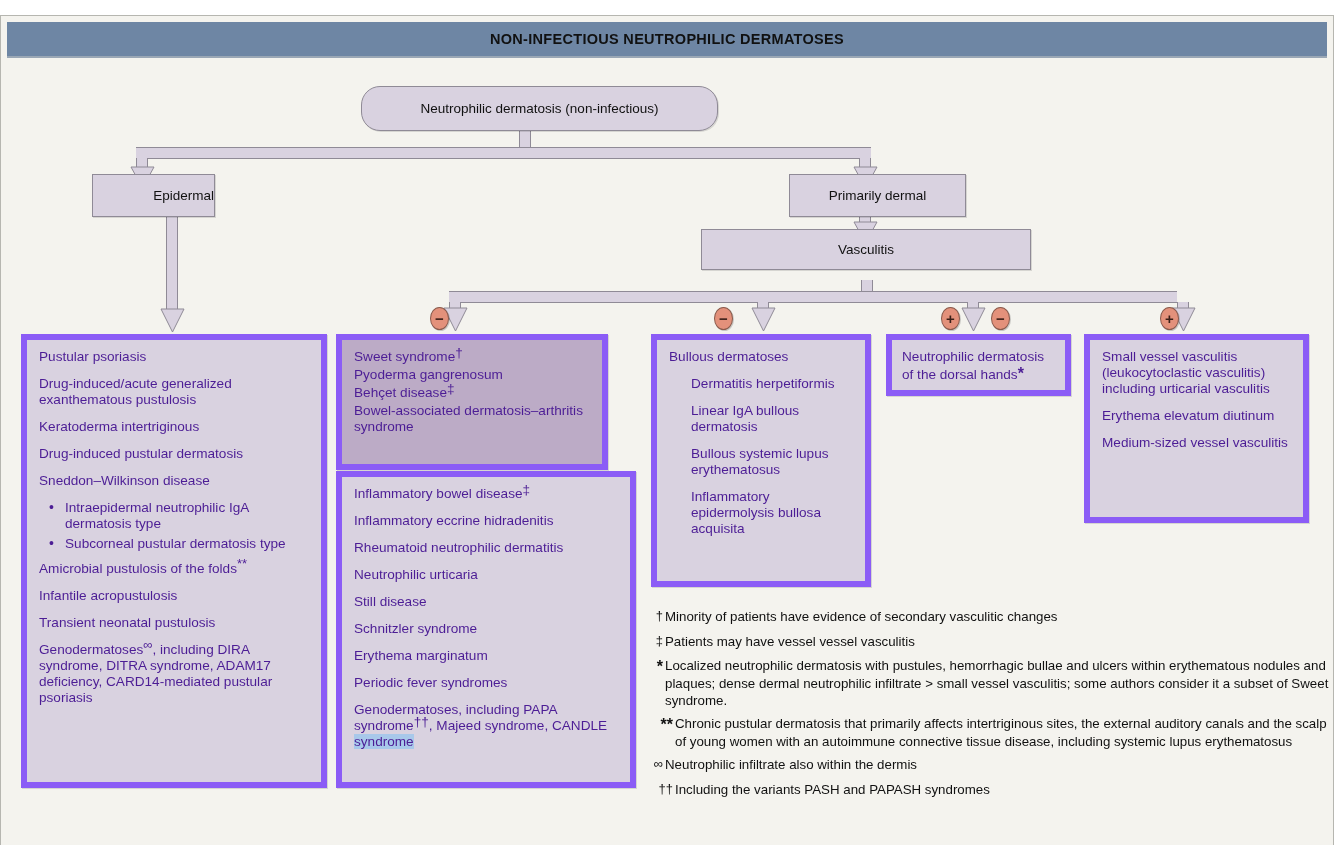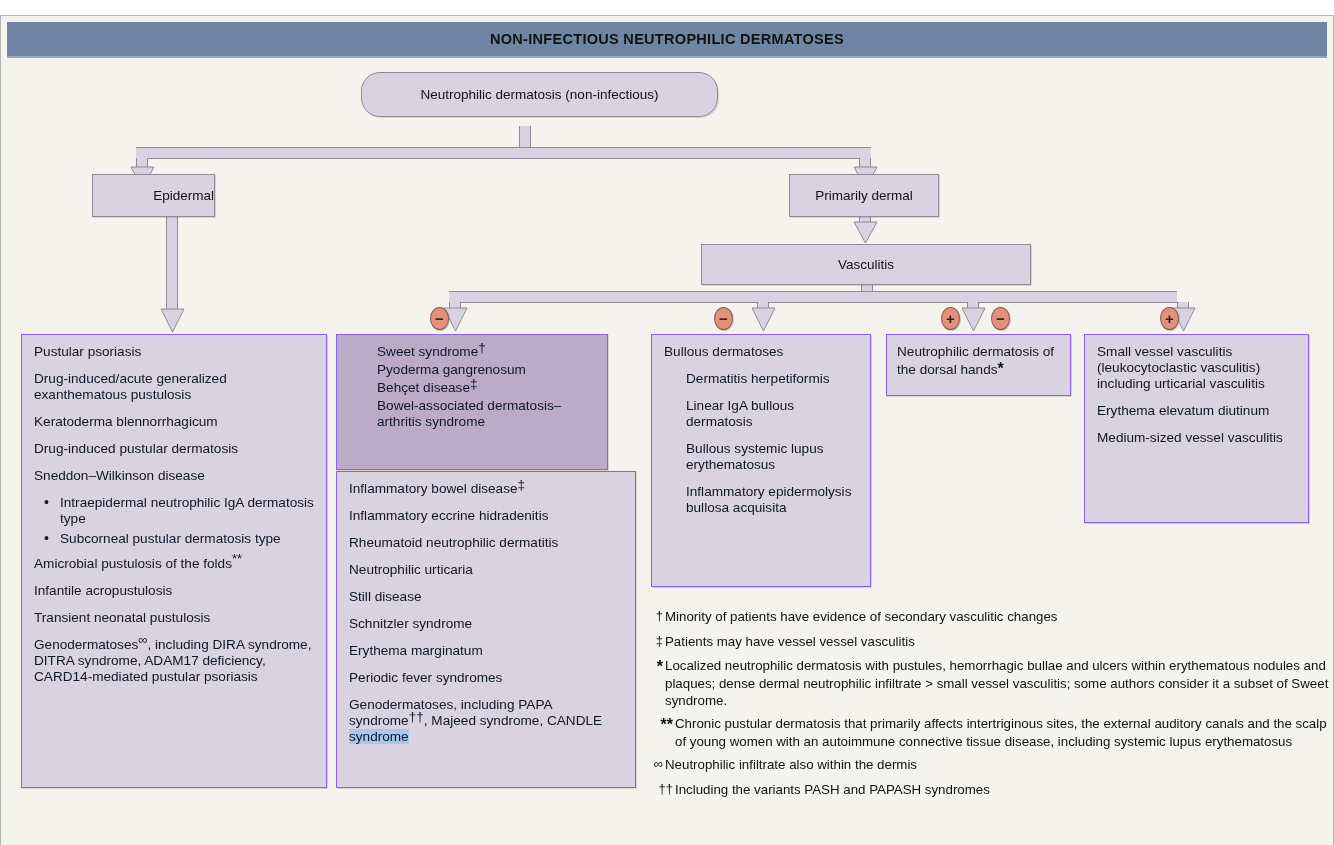--- a/index.html
+++ b/index.html
@@ -34,23 +34,23 @@
     position: absolute;
     background: #d9d2e0;
     border: 1px solid #8f8a96;
     box-shadow: 1px 1px 0 rgba(0,0,0,0.12);
     display: flex; align-items: center; justify-content: center;
     font-size: 13.5px; color: #111;
   }
   .panel {
     position: absolute;
     background: #d9d2e0;
-    border: 1px solid #8b5cf6;
+    border: 6px solid #8b5cf6;
     box-shadow: 1px 1px 0 rgba(0,0,0,0.12);
-    font-size: 13.6px; color: #0f172a; line-height: 1.18;
+    font-size: 13.6px; color: #4c1d95; line-height: 1.18;
   }
   .panel.hi { background: #bcabc6; }
   .panel .pad { padding: 9px 10px 10px 12px; }
   .panel ul { list-style: none; }
   .panel li { margin-bottom: 11px; }
   .panel li:last-child { margin-bottom: 0; }
   .panel li.sub { padding-left: 22px; }
   .panel li.bullet {
     padding-left: 26px; position: relative; margin-bottom: 4px;
   }
@@ -148,33 +148,33 @@
   <div class="conn v" style="left:966px; top:286px; width:12px; height:8px;"></div>
   <svg class="arrowhead" style="left:960px; top:291px;" width="25" height="26" viewBox="0 0 25 26">
     <polygon points="1,1 24,1 12.5,24" fill="#d9d2e0" stroke="#8f8a96" stroke-width="1"></polygon>
   </svg>
 
   <div class="conn v" style="left:1176px; top:286px; width:12px; height:8px;"></div>
   <svg class="arrowhead" style="left:1170px; top:291px;" width="25" height="26" viewBox="0 0 25 26">
     <polygon points="1,1 24,1 12.5,24" fill="#d9d2e0" stroke="#8f8a96" stroke-width="1"></polygon>
   </svg>
 
-  <div class="node" style="left:360px; top:56px; width:357px; height:45px;border-radius:19px;">
+  <div class="node" style="left:360px; top:70px; width:357px; height:45px;border-radius:19px;">
     <span>Neutrophilic dermatosis (non-infectious)</span>
   </div>
 
   <div class="node" style="left:91px; top:158px; width:123px; height:43px;justify-content:flex-end;">
     <span>Epidermal</span>
   </div>
 
-  <div class="node" style="left:788px; top:158px; width:150px; height:43px;">
+  <div class="node" style="left:788px; top:158px; width:177px; height:43px;">
     <span>Primarily dermal</span>
   </div>
 
-  <div class="node" style="left:700px; top:228px; width:330px; height:41px;">
+  <div class="node" style="left:700px; top:213px; width:330px; height:41px;">
     <span>Vasculitis</span>
   </div>
 
   <div class="badge" style="left:429px; top:291px;">
     <span>−</span>
   </div>
   <div class="badge" style="left:713px; top:291px;">
     <span>−</span>
   </div>
   <div class="badge" style="left:940px; top:291px;">
@@ -185,34 +185,34 @@
   </div>
   <div class="badge" style="left:1159px; top:291px;">
     <span>+</span>
   </div>
 
   <div class="panel" style="left:20px; top:318px; width:306px; height:454px;">
     <div class="pad">
       <ul>
         <li>Pustular psoriasis</li>
         <li>Drug-induced/acute generalized exanthematous pustulosis</li>
-        <li>Keratoderma blennorrhagicum</li>
+        <li>Keratoderma intertriginous</li>
         <li>Drug-induced pustular dermatosis</li>
         <li>Sneddon–Wilkinson disease</li>
         <li class="bullet">Intraepidermal neutrophilic IgA dermatosis type</li>
         <li class="bullet">Subcorneal pustular dermatosis type</li>
         <li style="margin-top:9px;"><span>Amicrobial pustulosis of the folds</span><sup class="fn">**</sup></li>
         <li>Infantile acropustulosis</li>
         <li>Transient neonatal pustulosis</li>
         <li><span>Genodermatoses</span><sup class="fn">∞</sup><span>, including DIRA syndrome, DITRA syndrome, ADAM17 deficiency, CARD14-mediated pustular psoriasis</span></li>
       </ul>
     </div>
   </div>
 
-  <div class="panel hi" style="left:335px; top:318px; width:272px; height:136px;padding-left:28px;">
+  <div class="panel hi" style="left:335px; top:318px; width:272px; height:136px;">
     <div class="pad">
       <ul>
         <li class="tight"><span>Sweet syndrome</span><sup class="dag">†</sup></li>
         <li class="tight">Pyoderma gangrenosum</li>
         <li class="tight"><span>Behçet disease</span><sup class="dag">‡</sup></li>
         <li class="nm">Bowel-associated dermatosis–arthritis syndrome</li>
       </ul>
     </div>
   </div>
 

